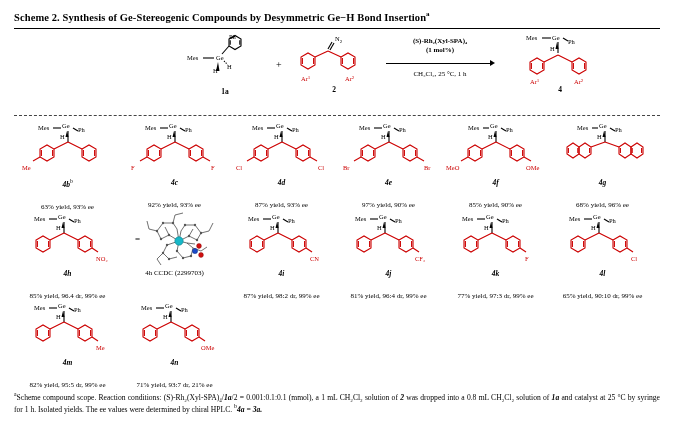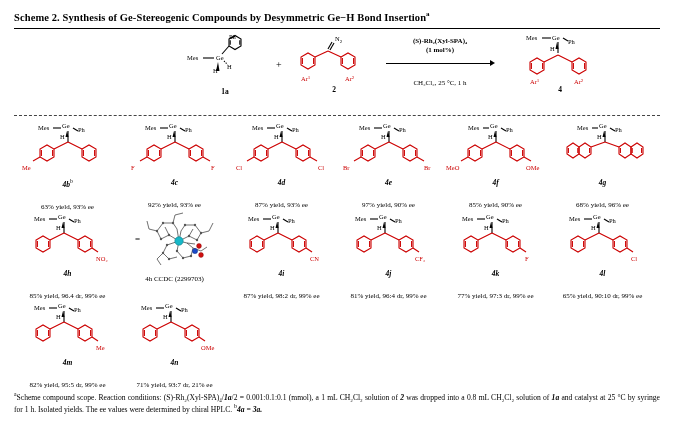--- a/index.html
+++ b/index.html
@@ -202,21 +202,21 @@
       </svg>
       <div class="tag" style="width:74px; margin-top:-4px;">2</div>
     </div>
 
     <div class="condline" style="left:372px; top:32px; width:106px;"></div>
     <div class="arrow-head" style="left:476px; top:29px;"></div>
     <div class="cond" style="left:370px; top:6px; width:112px;font-weight:bold;">
       <div>(S)-Rh₂(Xyl-SPA)₄</div>
       <div>(1 mol%)</div>
     </div>
-    <div class="cond" style="left:370px; top:48px; width:112px;">CH₂Cl₂, 25 °C, 1 h</div>
+    <div class="cond" style="left:370px; top:39px; width:112px;">CH₂Cl₂, 25 °C, 1 h</div>
 
     <div class="item" style="left:492px; top:0px;">
       <svg width="108" height="58" viewBox="0 0 108 58">
         <text class="lbl" x="46" y="9">Ge</text>
         <text class="lbl" x="62" y="13">Ph</text>
         <text class="lbl" x="20" y="9">Mes</text>
         <text class="lbl" x="44" y="20">H</text>
         <line class="bond" x1="36" y1="7" x2="45" y2="7"></line>
         <line class="bond" x1="57" y1="7" x2="62" y2="10"></line>
         <polygon class="wedge" points="51,11 49.5,18 52.5,18"></polygon>
@@ -479,21 +479,21 @@
               <circle cx="34" cy="40" r="1.2"></circle>
                 <circle cx="40" cy="47" r="1.2"></circle>
               <circle cx="48" cy="45" r="1.2"></circle>
                 <circle cx="24" cy="34" r="1.2"></circle>
               <circle cx="20" cy="42" r="1.2"></circle>
                 <circle cx="26" cy="48" r="1.2"></circle>
             </g>
           </svg>
         </div>
       </div>
-      <div class="cellyield" style="margin-top:8px;">4h CCDC (2299703)</div>
+      <div class="cellyield" style="margin-top:2px;">4h CCDC (2299703)</div>
     </div>
 
     <div class="cell">
       <div class="cellart">
         <svg width="96" height="58" viewBox="0 0 96 58">
           <text class="lbl" x="14" y="10">Mes</text>
           <text class="lbl" x="38" y="8">Ge</text>
           <text class="lbl" x="54" y="12">Ph</text>
           <text class="lbl" x="36" y="19">H</text>
           <line class="bond" x1="29" y1="8" x2="37" y2="8"></line>

